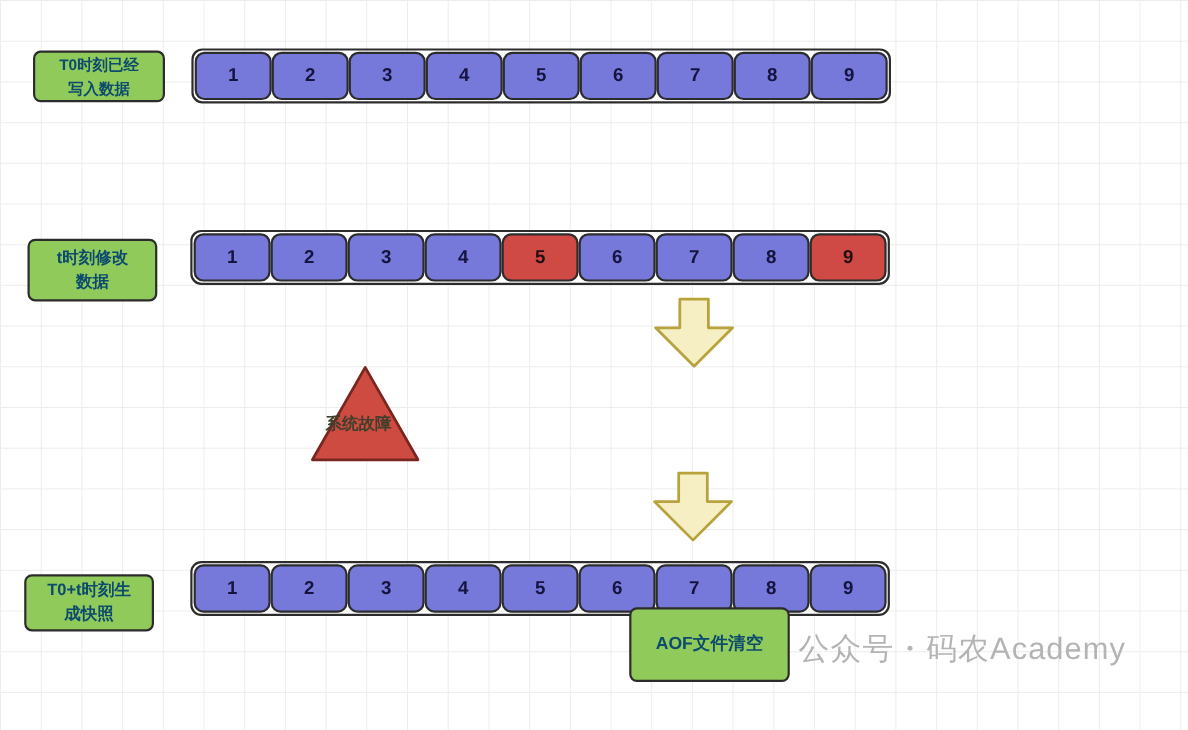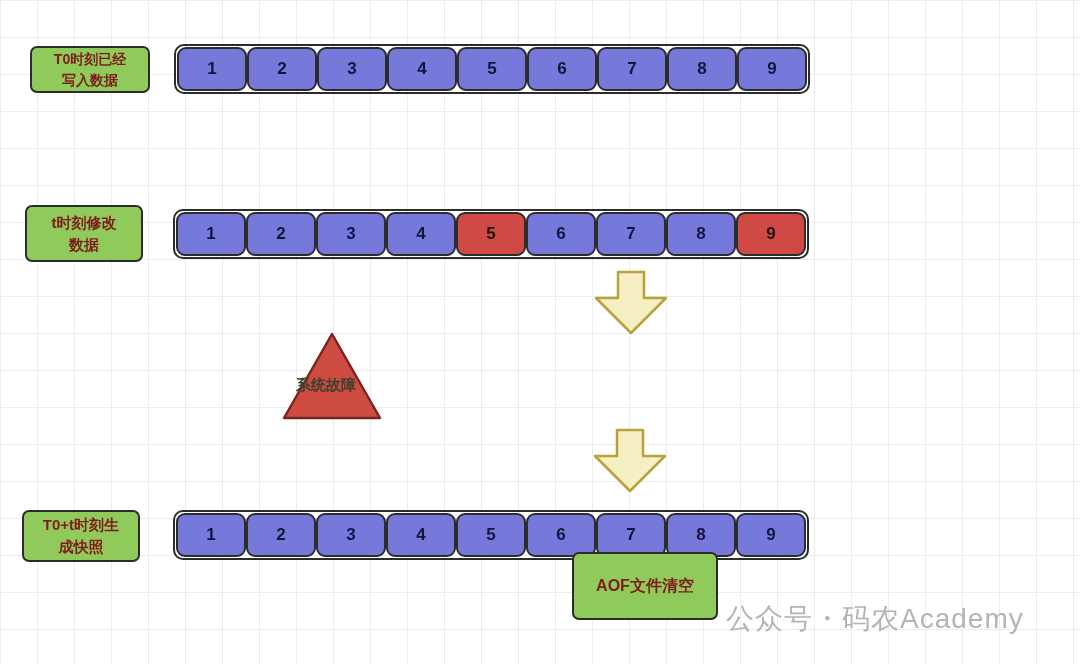--- a/index.html
+++ b/index.html
@@ -11,21 +11,21 @@
       linear-gradient(#ececec 1px, transparent 1px),
       linear-gradient(90deg, #ececec 1px, transparent 1px);
     background-size:37px 37px;
   }
   
   .gbox{
     position:absolute;
     background:#8fca5a;
     border:2px solid #2c2c2c;
     border-radius:7px;
-    color:#7f1d1d;
+    color:#0c4a6e;
     font-weight:bold;
     display:flex;flex-direction:column;
     align-items:center;justify-content:center;
     text-align:center;
     line-height:1.45;
     box-sizing:border-box;
   }
   
   .cell-strip{
     position:absolute;
@@ -57,21 +57,21 @@
     white-space:nowrap;
   }
   .watermark{
     position:absolute;
     font-size:28px;
     color:#b4b4b4;
     white-space:nowrap;
     letter-spacing:1px;
   }
   .fs14{font-size:14px;}
-  .fs15{font-size:15px;}
+  .fs15{font-size:15px;margin-top:12px;}
   .fs16{font-size:16px;}
   .lh-wide{line-height:1.75;}
 </style>
 </head>
 <body>
 
 <div class="stage">
 
   <div class="gbox fs14" style="left:30px;top:46px;width:120px;height:47px;">
     <div>T0时刻已经</div>
@@ -139,15 +139,15 @@
     <div class="cell" data-state="normal">6</div>
     <div class="cell" data-state="normal">7</div>
     <div class="cell" data-state="normal">8</div>
     <div class="cell" data-state="normal">9</div>
   </div>
 
   <div class="gbox fs16" style="left:572px;top:552px;width:146px;height:68px;">
     <div>AOF文件清空</div>
   </div>
 
-  <div class="watermark" style="left:726px;top:600px;">公众号・码农Academy</div>
+  <div class="watermark" style="left:726px;top:571px;">公众号・码农Academy</div>
 
 </div>
 
 </body></html>

